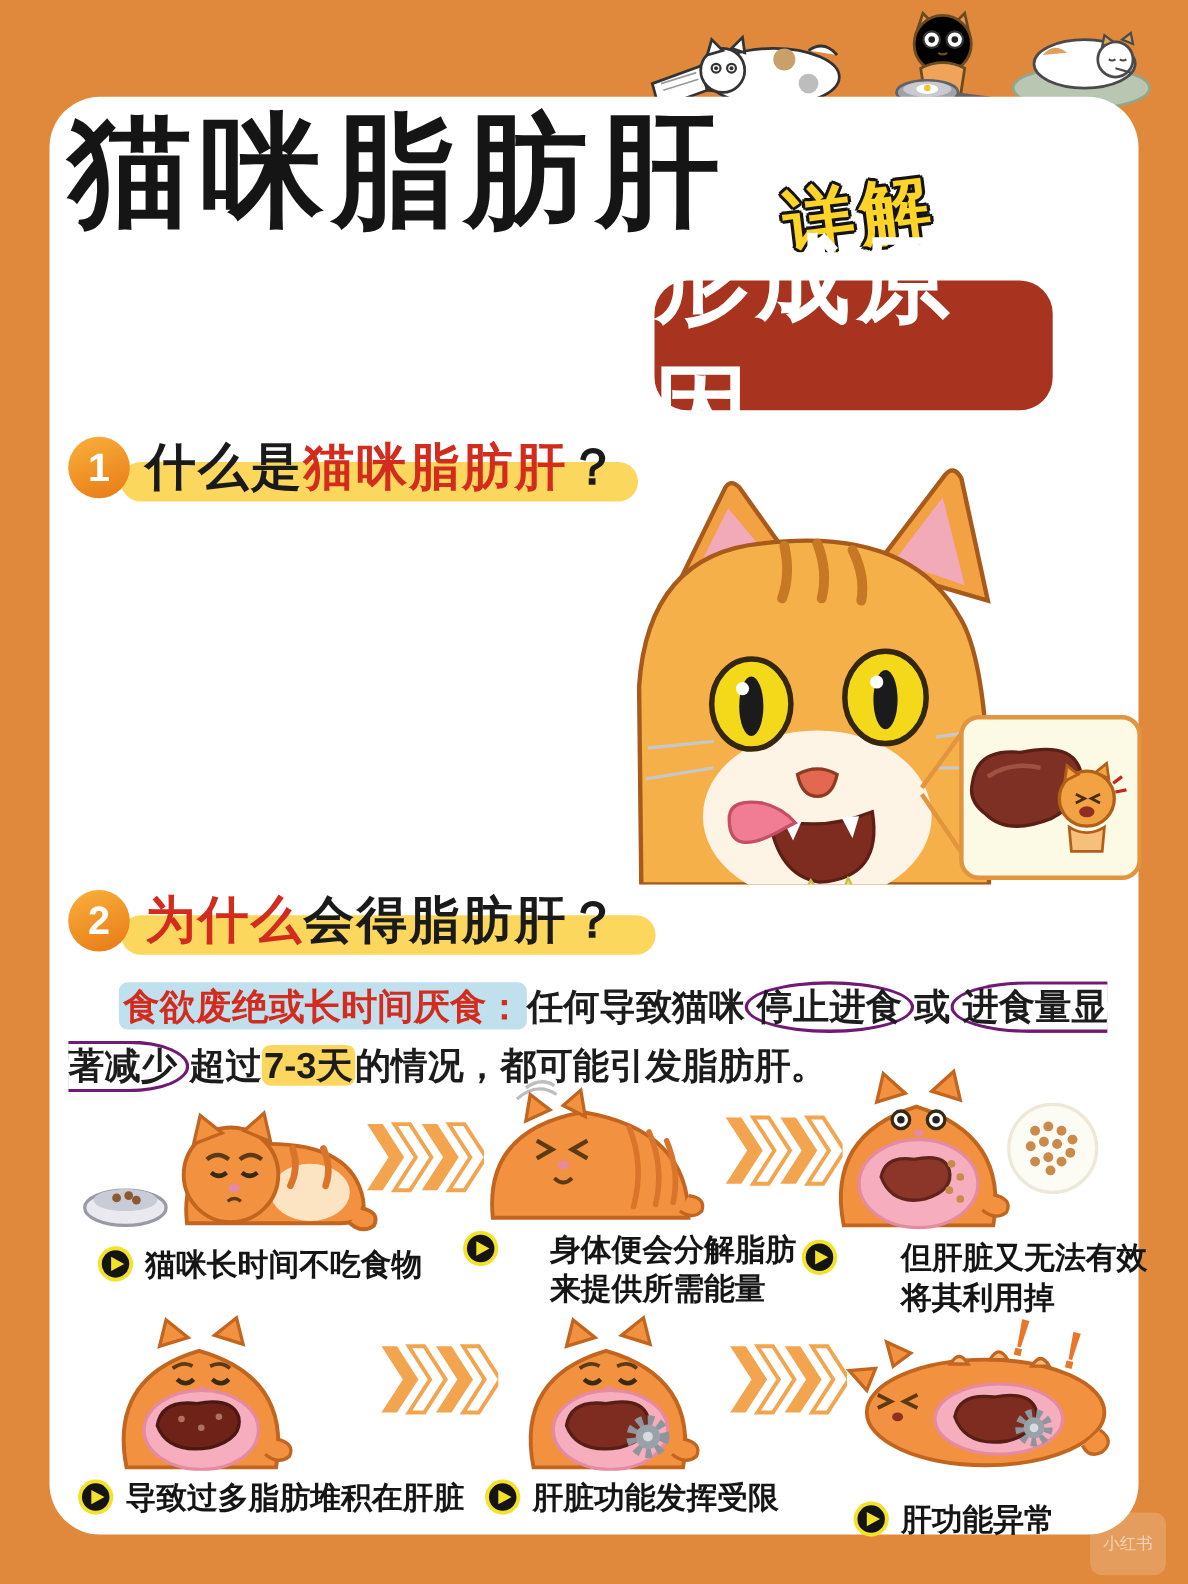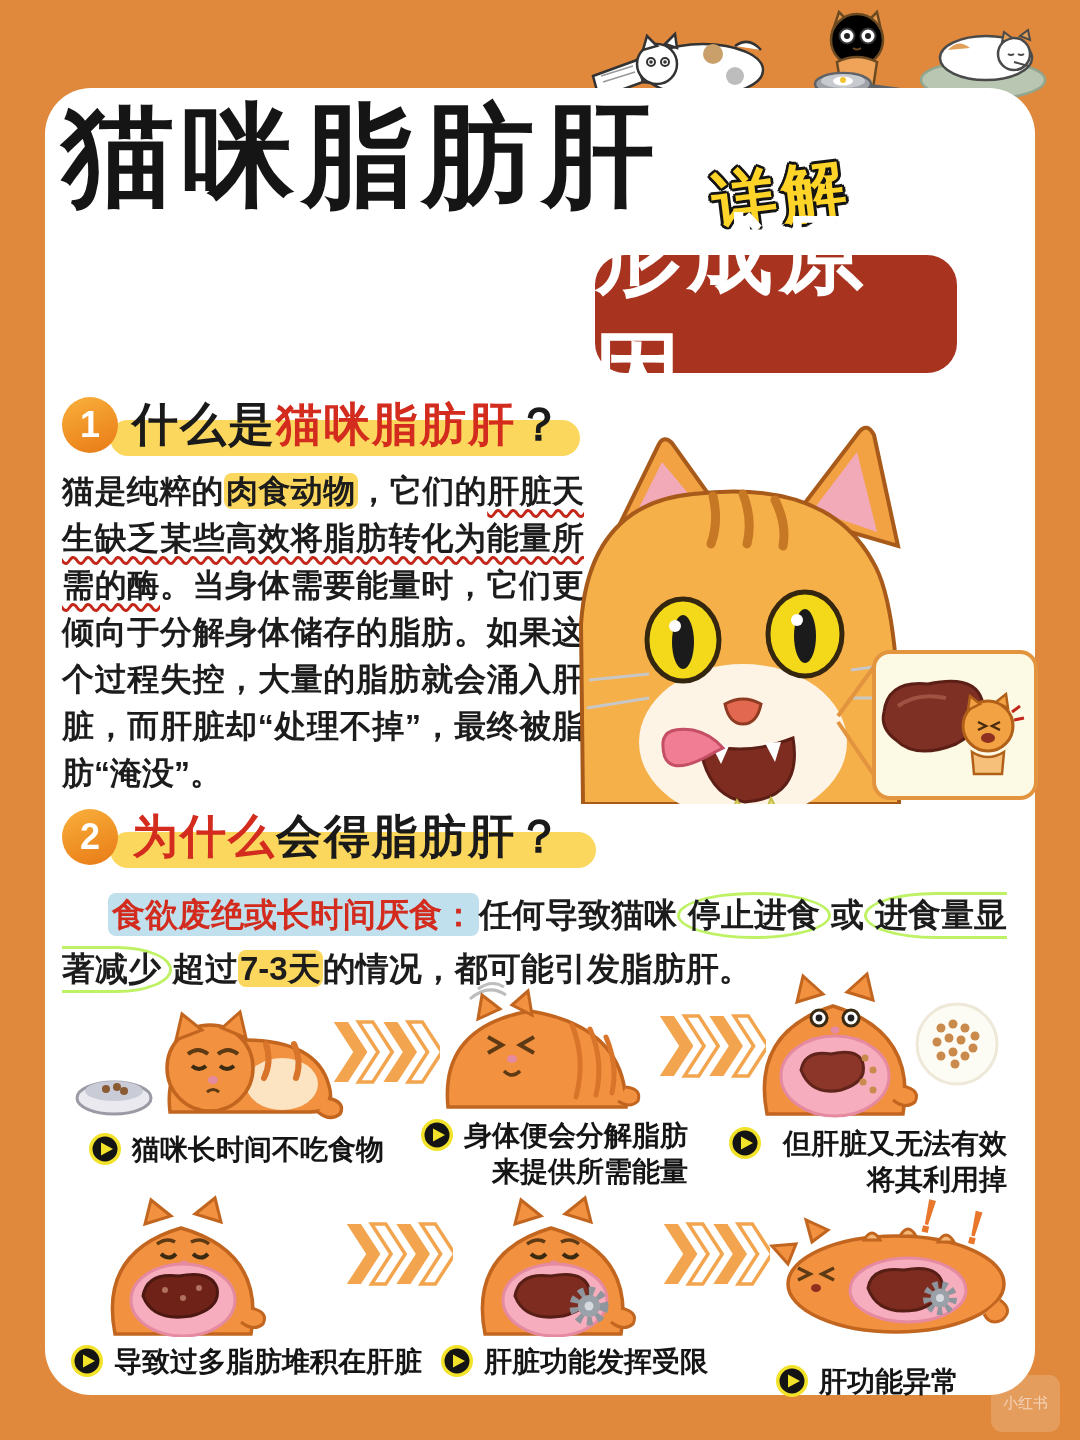--- a/index.html
+++ b/index.html
@@ -48,34 +48,34 @@
   .hl-y { background:#FBD75D; border-radius:8px; padding:0 2px; }
   .wavy {
     text-decoration:underline; text-decoration-style:wavy;
     text-decoration-color:#C4271A; text-decoration-thickness:3px; text-underline-offset:7px;
   }
   .lead2 {
     position:absolute; left:62px; top:888px; width:968px;
     font-size:33px; line-height:54px; font-weight:600; color:#1C1C1C;
   }
   .hl-b { background:#BFE0EC; border-radius:8px; padding:3px 4px; color:#D32B1E; font-weight:900;margin-left:46px; }
-  .circ { border:3px solid #bef264; border-radius:50%; padding:1px 8px 3px; }
+  .circ { border:3px solid #701a75; border-radius:50%; padding:1px 8px 3px; }
   
   .abs { position:absolute; }
   .callout {
     position:absolute; left:872px; top:650px; width:158px; height:142px;
     border:4px solid #E2943F; border-radius:18px; background:#FCFAE4;
   }
   
   .cap {
     position:absolute; display:flex; gap:10px; align-items:flex-start;
     font-size:28px; font-weight:700; color:#151515;
   }
   .cap .lines { line-height:36px; }
-  .cap.center .lines { text-align:right; }
+  .cap.center .lines { text-align:left;margin-left:36px; }
   .alert-marks {
     position:absolute; left:905px; top:1192px; font-size:46px; font-weight:900;
     color:#E8762B; transform:rotate(14deg); letter-spacing:2px;
   }
   .chev-f { fill:#F2A54E; }
   .chev-o { fill:#FFFFFF; stroke:#F2A54E; stroke-width:4; }
   .watermark {
     position:absolute; right:20px; bottom:8px; font-size:15px;
     color:rgba(255,255,255,.55); background:rgba(255,255,255,.18);
     padding:19px 12px; border-radius:11px;
@@ -135,21 +135,20 @@
     <path d="M6,16 Q21,4 36,14 T66,14 T96,14 T126,14 L118,26 L140,18 L132,30 L152,22" fill="none" stroke="#C05A17" stroke-width="6" stroke-linecap="round"></path>
   </svg>
   <div class="cause-badge">形成原因</div>
 
   <div class="sec-head" style="left:62px;top:394px;">
     <div class="sec-pill" style="left:48px;width:470px;"></div>
     <div class="num-circle">1</div>
     <div class="sec-text"><span>什么是</span><span class="red">猫咪脂肪肝</span><span>？</span></div>
   </div>
 
-  <div class="para1"><span>猫是纯粹的</span><span class="hl-y">肉食动物</span><span>，它们的</span><span class="wavy">肝脏天生缺乏某些高效将脂肪转化为能量所需的酶</span><span>。当身体需要能量时，它们更倾向于分解身体储存的脂肪。如果这个过程失控，大量的脂肪就会涌入肝脏，而肝脏却“处理不掉”，最终被脂肪“淹没”。</span></div>
 
   <svg class="abs" style="left:565px;top:412px;" width="350" height="392" viewBox="0 0 350 392">
     <path d="M230,104 L294,20 Q302,10 309,23 L333,134 Z" fill="#F2A143" stroke="#A85A1B" stroke-width="4"></path>
     <path d="M248,98 L292,40 L312,120 Z" fill="#F2A9B8"></path>
     <path d="M50,122 L94,32 Q99,23 107,31 L152,94 Z" fill="#F2A143" stroke="#A85A1B" stroke-width="4"></path>
     <path d="M66,112 L97,50 L132,92 Z" fill="#F2A9B8"></path>
     <path d="M18,392 L16,212 Q24,92 128,82 Q262,66 308,150 Q338,200 334,392 Z" fill="#F6B049" stroke="#A85A1B" stroke-width="4"></path>
     <path d="M148,84 q6,26 -2,48 M178,82 q10,26 4,50 M210,88 q12,24 8,46" stroke="#C67825" stroke-width="9" fill="none" stroke-linecap="round"></path>
     <ellipse cx="178" cy="330" rx="104" ry="78" fill="#FDF4E6"></ellipse>
     <ellipse cx="118" cy="228" rx="36" ry="41" fill="#F3D919" stroke="#35270F" stroke-width="5"></ellipse>

